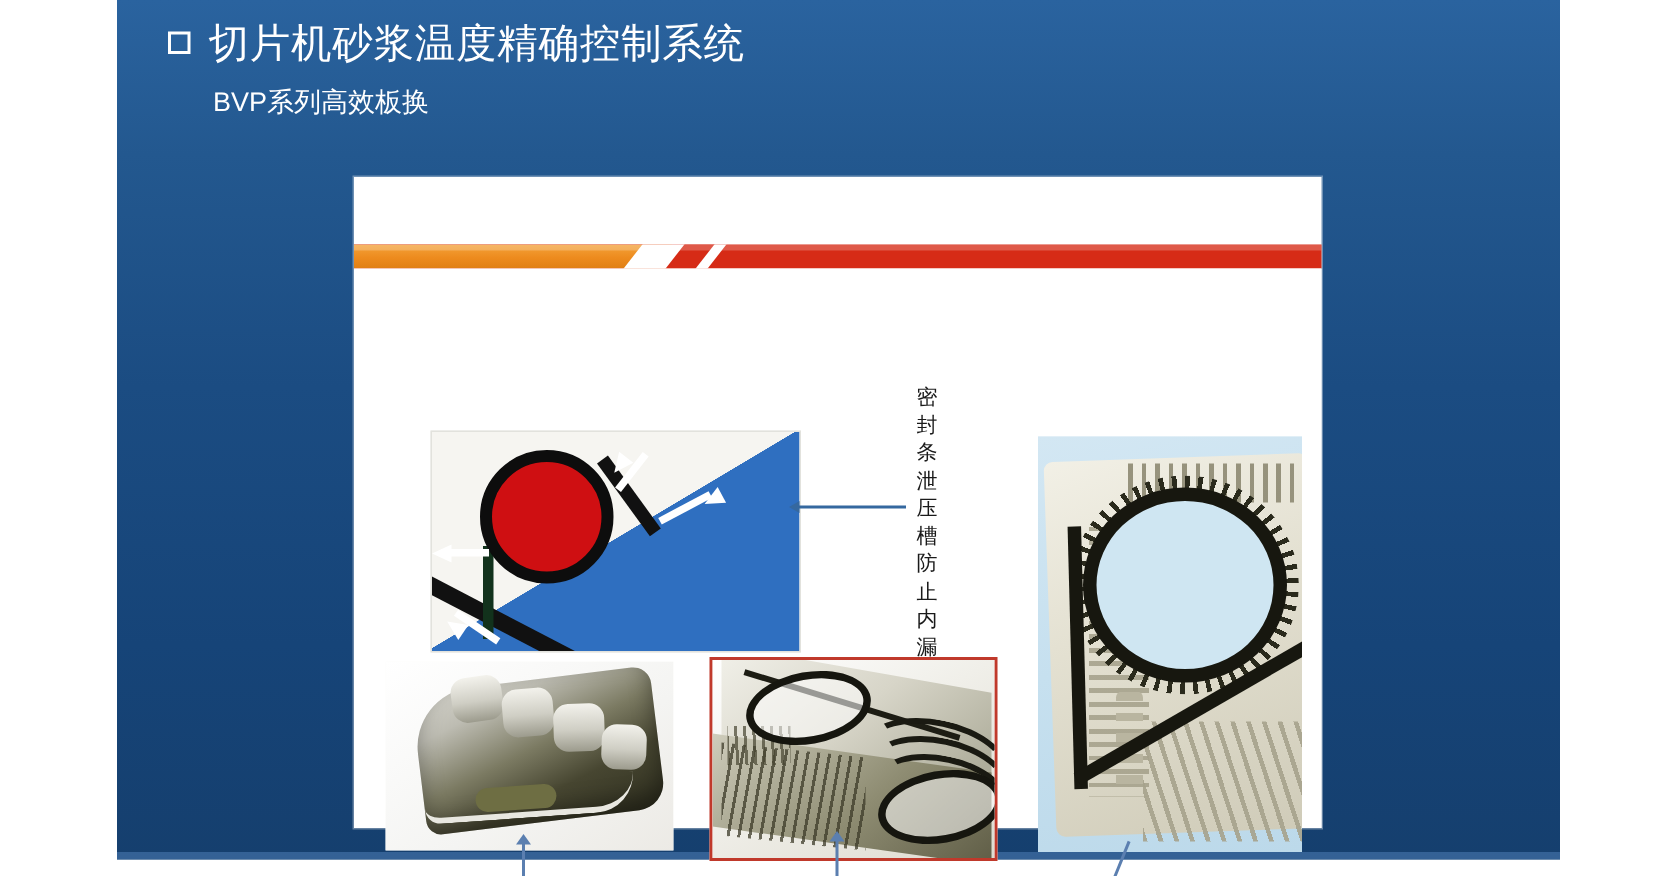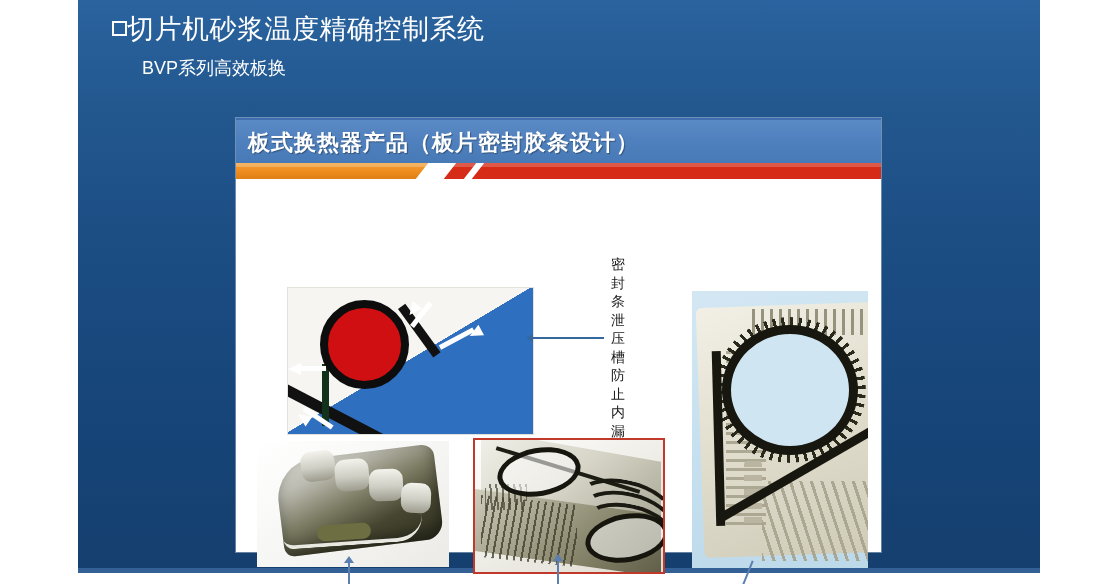--- a/index.html
+++ b/index.html
@@ -34,21 +34,21 @@
   
   .title-block {
     position: absolute;
     left: 112px; top: 12px;
     width: 740px;
     color: #ffffff;
   }
   .title-line1 {
     display: flex;
     align-items: flex-start;
-    gap: 0;
+    gap: 12px;
     font-size: 27px;
     line-height: 34px;
     letter-spacing: .5px;
     white-space: nowrap;
   }
   .bullet-square {
     display: inline-block;
     width: 15px; height: 15px;
     border: 2.5px solid #ffffff;
     box-sizing: border-box;
@@ -437,23 +437,20 @@
   <div class="title-block">
     <div class="title-line1">
       <span class="bullet-square"></span>
       <span>切片机砂浆温度精确控制系统</span>
     </div>
     <div class="title-line2">BVP系列高效板换</div>
   </div>
 
   <div class="panel">
 
-    <div class="panel-header">
-      <div class="panel-header-title">板式换热器产品（板片密封胶条设计）</div>
-    </div>
 
     <div class="accent-bar">
       <div class="accent-orange"></div>
       <div class="accent-swoosh"></div>
       <div class="accent-swoosh2"></div>
       <div class="accent-redhl"></div>
     </div>
 
     <div class="panel-body">
 

